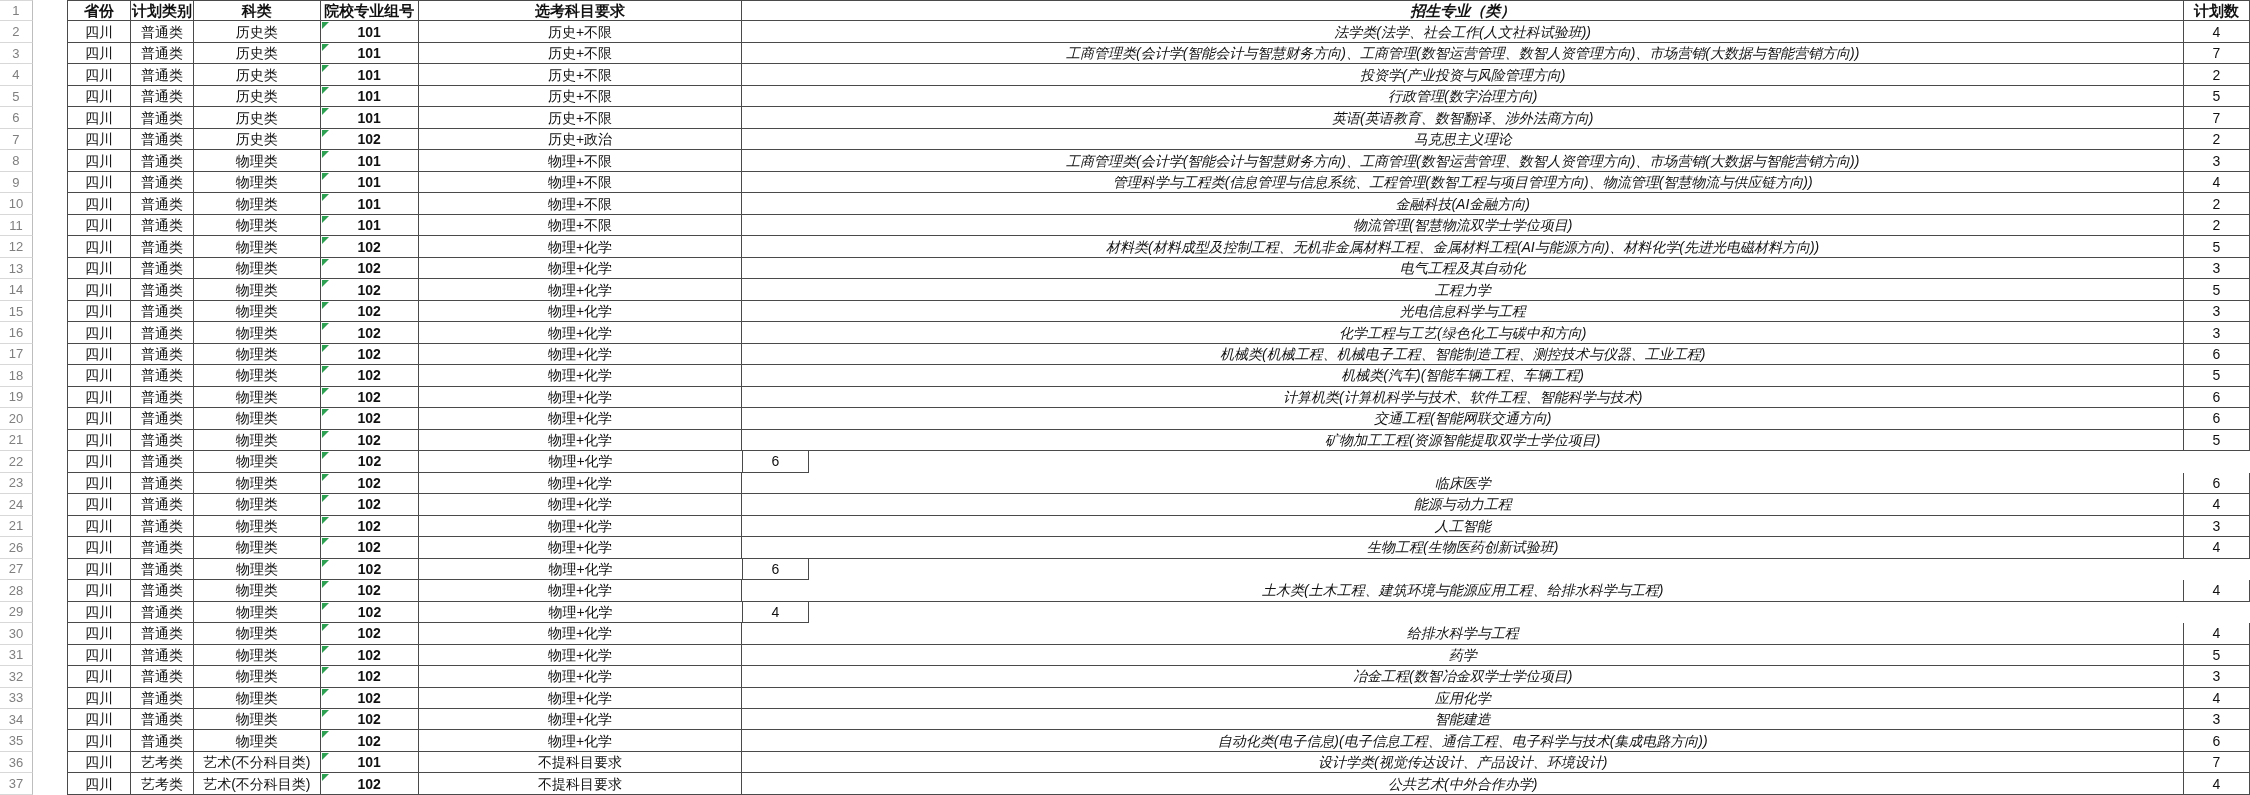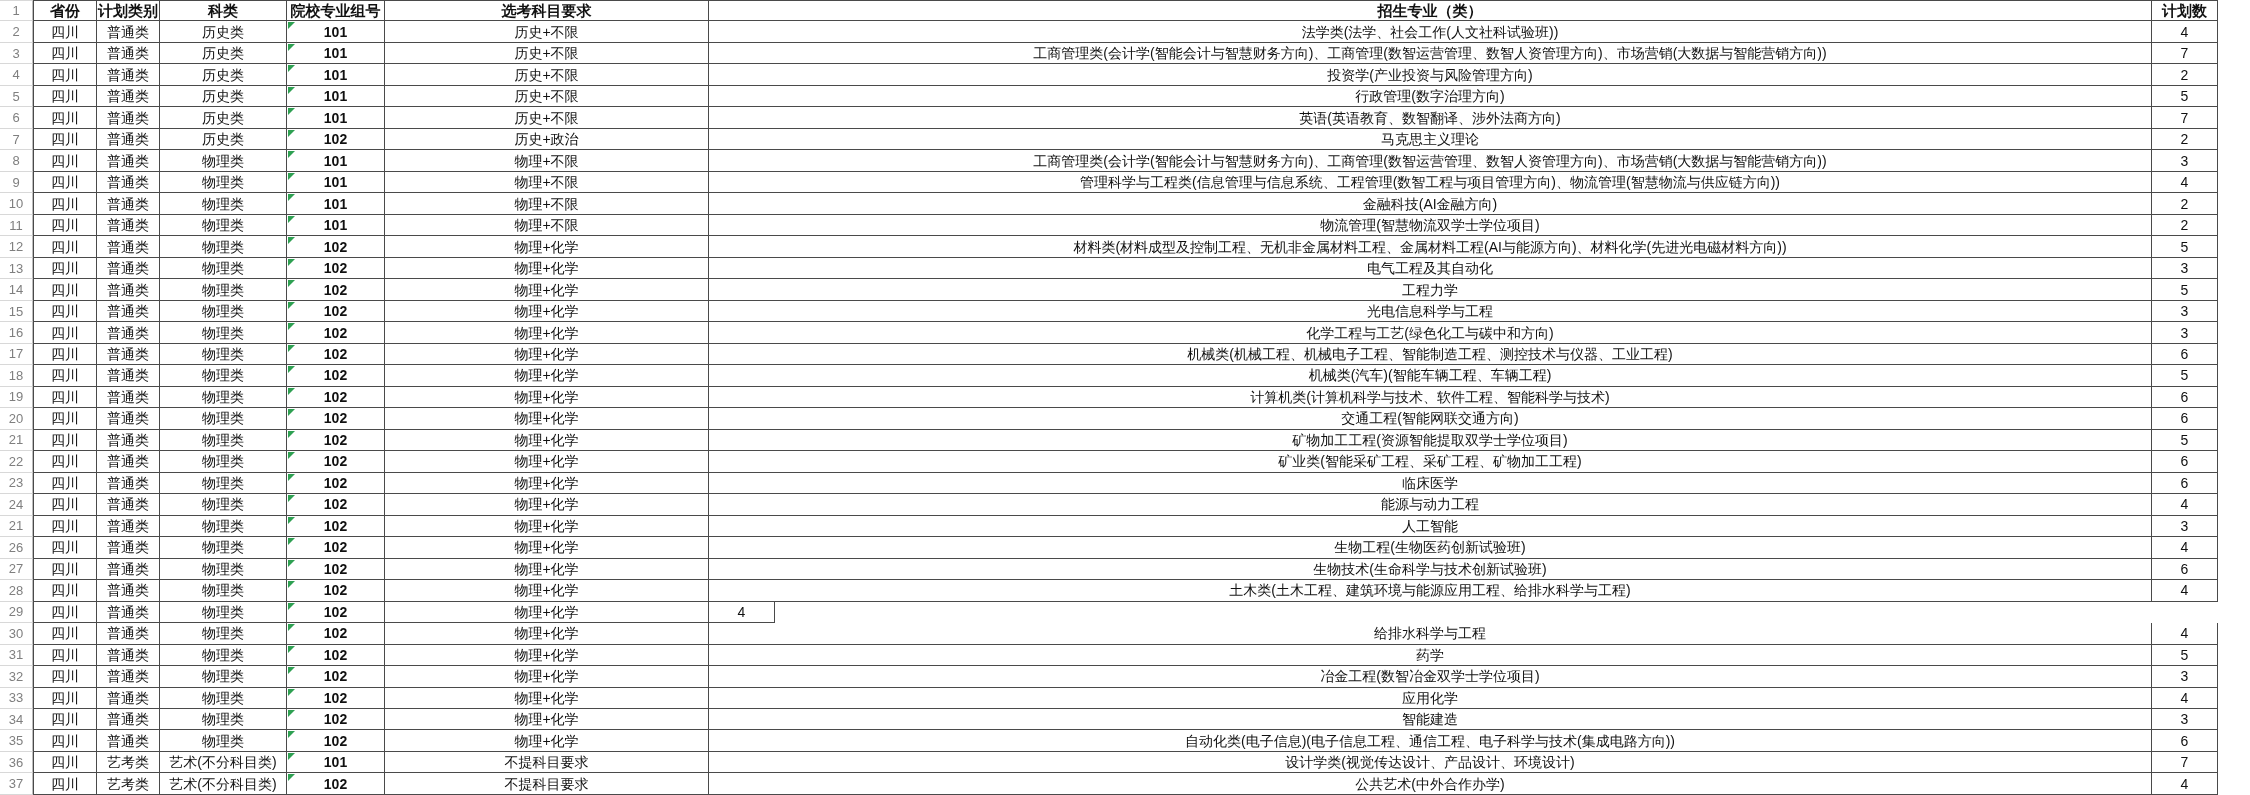--- a/index.html
+++ b/index.html
@@ -2,34 +2,34 @@
 <html><head>
 <meta charset="utf-8">
 <style>
   html,body{margin:0;padding:0;background:#ffffff;}
   body{width:2250px;height:795px;overflow:hidden;font-family:"Liberation Sans","DejaVu Sans",sans-serif;}
   .sheet{position:relative;width:2250px;height:795px;background:#ffffff;}
   .row{display:flex;height:21.4865px;}
   .cell{box-sizing:border-box;display:flex;align-items:center;justify-content:center;
         font-size:14px;color:#111;white-space:nowrap;overflow:hidden;line-height:1;
         border-right:1px solid #4a4a4a;border-bottom:1px solid #4a4a4a;background:#fff;}
-  .first-data{border-left:1px solid #4a4a4a;}
+  .first-data{border-left:1px solid #4a4a4a;margin-left:34px;}
   .header-row .cell{font-weight:700;font-size:15px;border-top:1px solid #4a4a4a;}
   
   .rownum{border-right:1px solid #bdbdbd;border-bottom:1px solid #d8d8d8;border-top:none;
           color:#7f7f7f;font-weight:400;font-size:13px;background:#fff;}
   .header-row .rownum{border-top:1px solid #d8d8d8;font-weight:400;font-size:13px;}
   
   .c-num{width:33px;}
   .c-prov{width:64px;}
   .c-ptype{width:63px;}
   .c-stype{width:127px;}
   .c-group{width:98px;position:relative;font-weight:bold;}
   .c-req{width:324px;}
-  .c-major{width:1443px;}
+  .c-major{width:1443px;font-style:italic;}
   .c-count{width:66px;}
   
   .tri{position:absolute;left:1px;top:1px;width:0;height:0;
        border-top:7px solid #2EA052;border-right:7px solid transparent;}
 </style>
 </head>
 <body>
 
 <div class="sheet">
 
@@ -328,21 +328,20 @@
     <div class="row">
       <div class="cell c-num rownum">22</div>
       <div class="cell c-prov first-data">四川</div>
       <div class="cell c-ptype">普通类</div>
       <div class="cell c-stype">物理类</div>
       <div class="cell c-group">
         <span class="tri"></span>
         <span>102</span>
       </div>
       <div class="cell c-req">物理+化学</div>
-      <div class="cell c-major">矿业类(智能采矿工程、采矿工程、矿物加工工程)</div>
       <div class="cell c-count">6</div>
     </div>
 
     <div class="row">
       <div class="cell c-num rownum">23</div>
       <div class="cell c-prov first-data">四川</div>
       <div class="cell c-ptype">普通类</div>
       <div class="cell c-stype">物理类</div>
       <div class="cell c-group">
         <span class="tri"></span>
@@ -398,21 +397,20 @@
     <div class="row">
       <div class="cell c-num rownum">27</div>
       <div class="cell c-prov first-data">四川</div>
       <div class="cell c-ptype">普通类</div>
       <div class="cell c-stype">物理类</div>
       <div class="cell c-group">
         <span class="tri"></span>
         <span>102</span>
       </div>
       <div class="cell c-req">物理+化学</div>
-      <div class="cell c-major">生物技术(生命科学与技术创新试验班)</div>
       <div class="cell c-count">6</div>
     </div>
 
     <div class="row">
       <div class="cell c-num rownum">28</div>
       <div class="cell c-prov first-data">四川</div>
       <div class="cell c-ptype">普通类</div>
       <div class="cell c-stype">物理类</div>
       <div class="cell c-group">
         <span class="tri"></span>

